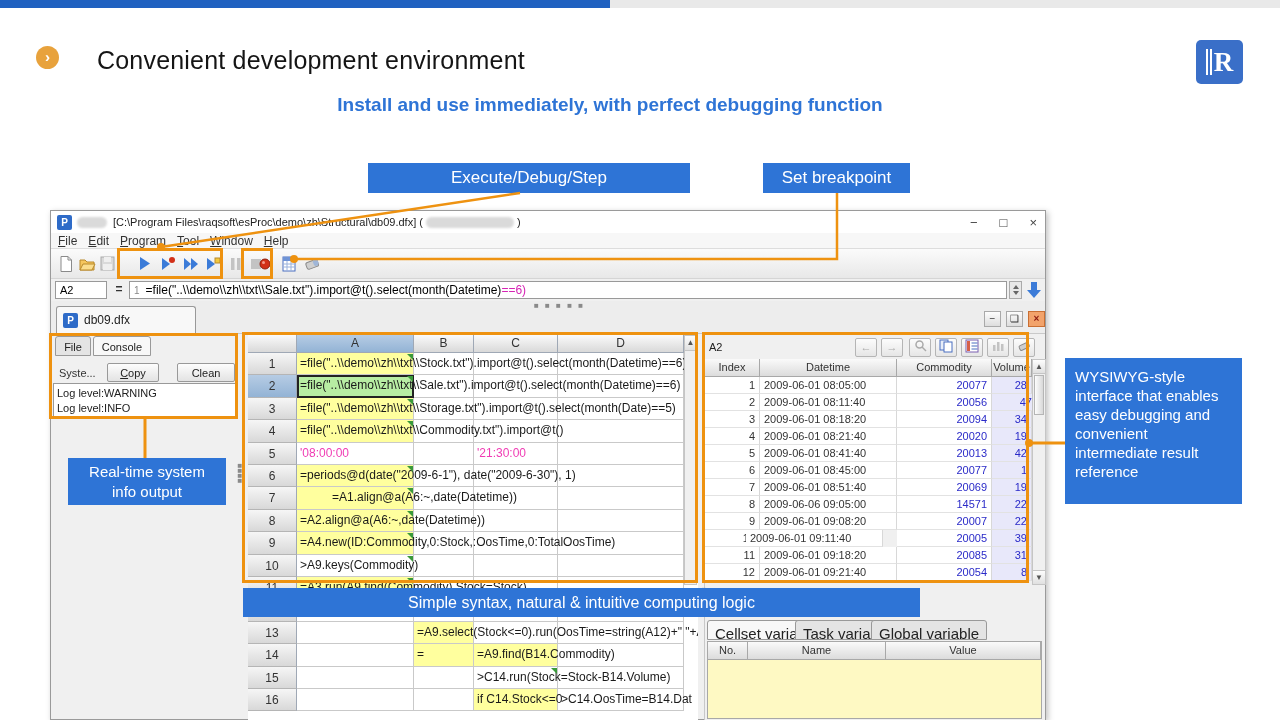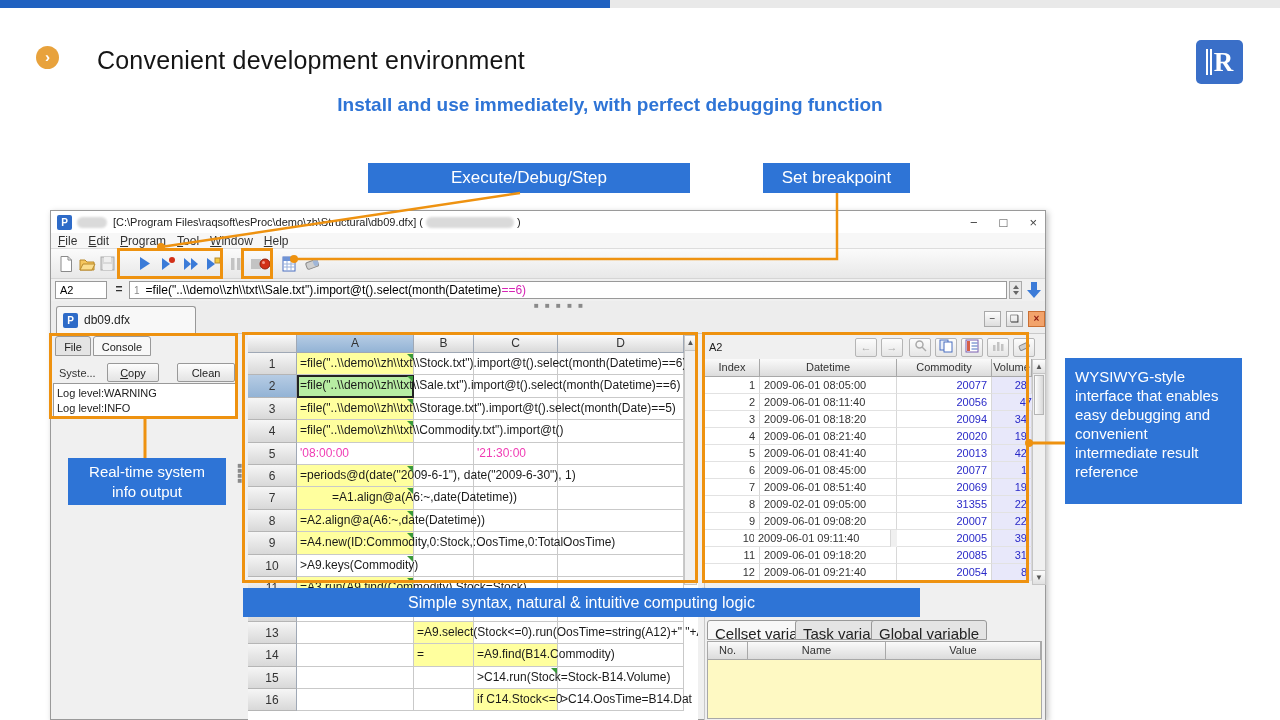--- a/index.html
+++ b/index.html
@@ -455,29 +455,29 @@
           <div class="rtd num vol" style="left: 287px; top: 86px; width: 40px; text-align: right;">42</div>
           <div class="rtd" style="left: 0px; top: 103px; width: 55px; text-align: right; color: rgb(51, 51, 51);">6</div>
           <div class="rtd" style="left: 55px; top: 103px; width: 137px; text-align: left;">2009-06-01 08:45:00</div>
           <div class="rtd num" style="left: 192px; top: 103px; width: 95px; text-align: right;">20077</div>
           <div class="rtd num vol" style="left: 287px; top: 103px; width: 40px; text-align: right;">1</div>
           <div class="rtd" style="left: 0px; top: 120px; width: 55px; text-align: right; color: rgb(51, 51, 51);">7</div>
           <div class="rtd" style="left: 55px; top: 120px; width: 137px; text-align: left;">2009-06-01 08:51:40</div>
           <div class="rtd num" style="left: 192px; top: 120px; width: 95px; text-align: right;">20069</div>
           <div class="rtd num vol" style="left: 287px; top: 120px; width: 40px; text-align: right;">19</div>
           <div class="rtd" style="left: 0px; top: 137px; width: 55px; text-align: right; color: rgb(51, 51, 51);">8</div>
-          <div class="rtd" style="left: 55px; top: 137px; width: 137px; text-align: left;">2009-02-01 09:05:00</div>
-          <div class="rtd num" style="left: 192px; top: 137px; width: 95px; text-align: right;">31355</div>
+          <div class="rtd" style="left: 55px; top: 137px; width: 137px; text-align: left;">2009-06-06 09:05:00</div>
+          <div class="rtd num" style="left: 192px; top: 137px; width: 95px; text-align: right;">14571</div>
           <div class="rtd num vol" style="left: 287px; top: 137px; width: 40px; text-align: right;">22</div>
           <div class="rtd" style="left: 0px; top: 154px; width: 55px; text-align: right; color: rgb(51, 51, 51);">9</div>
           <div class="rtd" style="left: 55px; top: 154px; width: 137px; text-align: left;">2009-06-01 09:08:20</div>
           <div class="rtd num" style="left: 192px; top: 154px; width: 95px; text-align: right;">20007</div>
           <div class="rtd num vol" style="left: 287px; top: 154px; width: 40px; text-align: right;">22</div>
           <div class="rtd" style="left: 0px; top: 171px; width: 55px; text-align: right; color: rgb(51, 51, 51);">10</div>
-          <div class="rtd" style="left: 49px; top: 171px; width: 137px; text-align: left;">2009-06-01 09:11:40</div>
+          <div class="rtd" style="left: 41px; top: 171px; width: 137px; text-align: left;">2009-06-01 09:11:40</div>
           <div class="rtd num" style="left: 192px; top: 171px; width: 95px; text-align: right;">20005</div>
           <div class="rtd num vol" style="left: 287px; top: 171px; width: 40px; text-align: right;">39</div>
           <div class="rtd" style="left: 0px; top: 188px; width: 55px; text-align: right; color: rgb(51, 51, 51);">11</div>
           <div class="rtd" style="left: 55px; top: 188px; width: 137px; text-align: left;">2009-06-01 09:18:20</div>
           <div class="rtd num" style="left: 192px; top: 188px; width: 95px; text-align: right;">20085</div>
           <div class="rtd num vol" style="left: 287px; top: 188px; width: 40px; text-align: right;">31</div>
           <div class="rtd" style="left: 0px; top: 205px; width: 55px; text-align: right; color: rgb(51, 51, 51);">12</div>
           <div class="rtd" style="left: 55px; top: 205px; width: 137px; text-align: left;">2009-06-01 09:21:40</div>
           <div class="rtd num" style="left: 192px; top: 205px; width: 95px; text-align: right;">20054</div>
           <div class="rtd num vol" style="left: 287px; top: 205px; width: 40px; text-align: right;">8</div>

